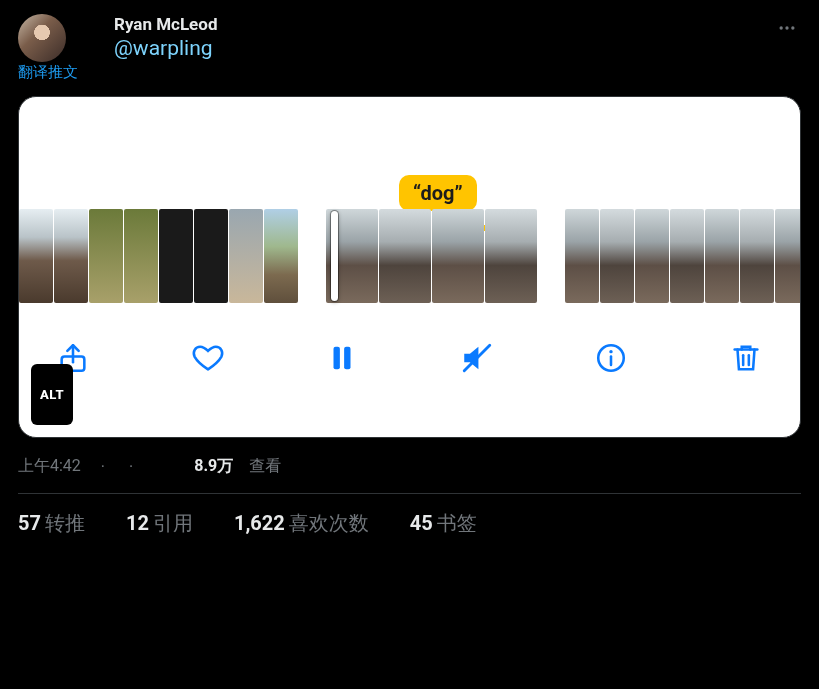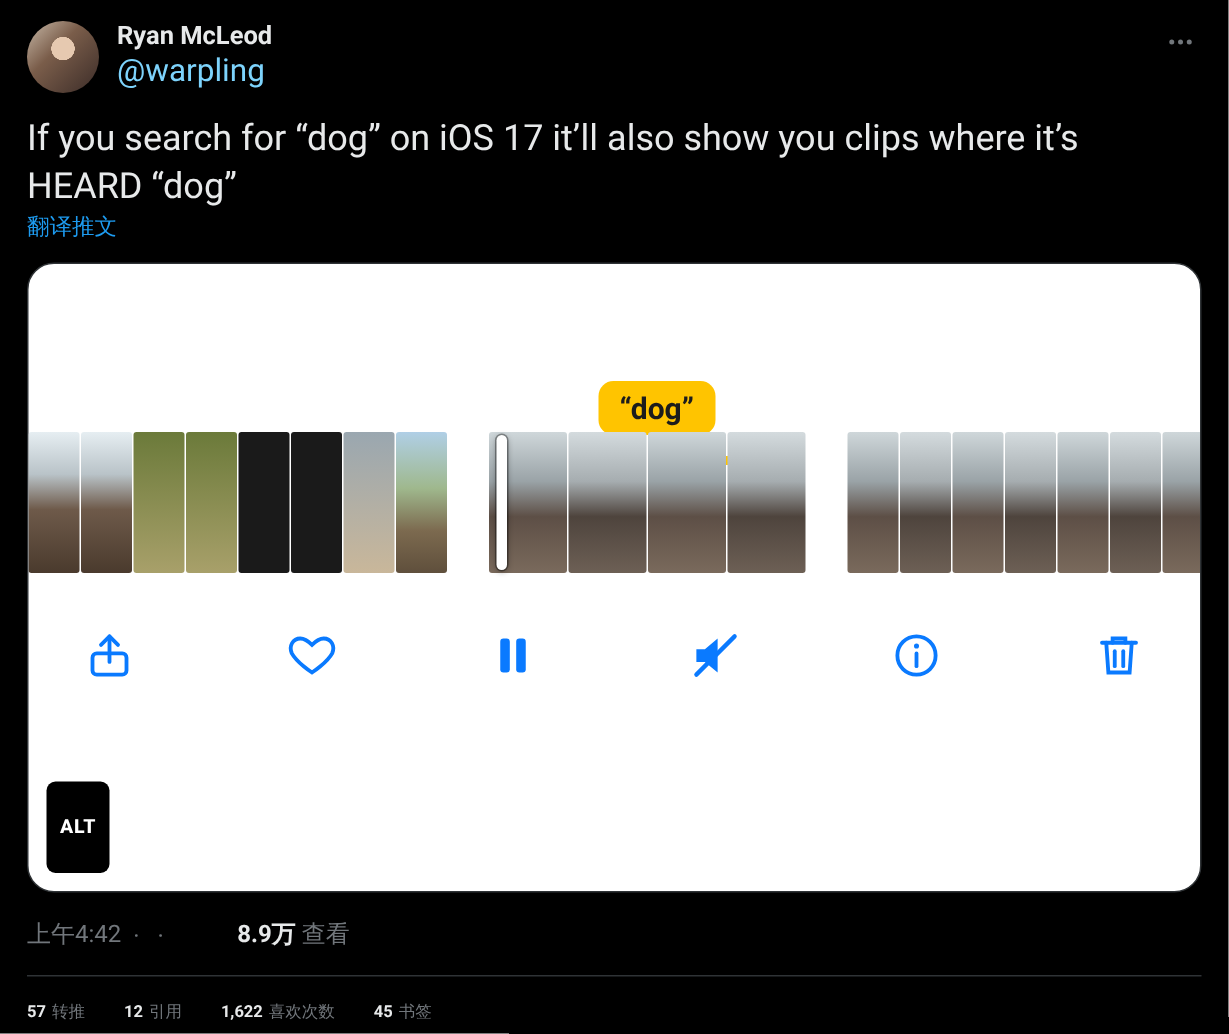--- a/index.html
+++ b/index.html
@@ -11,20 +11,21 @@
     height: 689px;
     overflow: hidden;
     position: relative;
   }
   .tweet {
     padding: 14px 18px;
   }
   .header {
     display: flex;
     align-items: flex-start;
+    gap: 36px;
   }
   .avatar {
     width: 48px;
     height: 48px;
     border-radius: 50%;
     background: linear-gradient(135deg,#c8b9a8 0%, #7a5d4a 40%, #3b2c28 100%);
     flex-shrink: 0;
     margin-right: 12px;
     overflow: hidden;
     position: relative;
@@ -73,21 +74,21 @@
     color: #1d9bf0;
     cursor: pointer;
   }
 
   .media-card {
     margin-top: 14px;
     border-radius: 18px;
     background: #fff;
     overflow: hidden;
     position: relative;
-    height: 420px;
+    height: 342px;
     border: 1px solid #2f3336;
   }
   .media-top-space {
     height: 112px;
     position: relative;
   }
   .dog-badge {
     position: absolute;
     left: 380px;
     bottom: -2px;
@@ -175,36 +176,36 @@
     border-radius: 6px;
     cursor: pointer;
   }
 
   .meta-row {
     margin-top: 18px;
     font-size: 16px;
     color: #71767b;
     display: flex;
     align-items: center;
-    gap: 4px;
+    gap: 16px;
   }
   .meta-row .dot { margin: 0 4px; }
   .meta-row .views-count { color: #e7e9ea; font-weight: 700; margin-left: 41px; }
 
   .divider {
     height: 1px;
     background: #2f3336;
     margin-top: 16px;
   }
 
   .stats-row {
     display: flex;
-    gap: 26px;
+    gap: 41px;
     margin-top: 16px;
-    font-size: 11px;
+    font-size: 20px;
     color: #71767b;
   }
   .stat .num { color: #e7e9ea; font-weight: 700; margin-right: 4px; }
   .stat { cursor: pointer; }
 </style>
 </head>
 <body>
 
 <div class="tweet">
   <div class="header">
@@ -215,21 +216,20 @@
     </div>
     <div class="menu-dots">
       <svg viewBox="0 0 24 24" width="20" height="20" fill="currentColor">
           <circle cx="5" cy="12" r="2"></circle>
           <circle cx="12" cy="12" r="2"></circle>
           <circle cx="19" cy="12" r="2"></circle>
         </svg>
     </div>
   </div>
 
-  <div class="tweet-text">If you search for “dog” on iOS 17 it’ll also show you clips where it’s HEARD “dog”</div>
   <span class="translate-link">翻译推文</span>
 
   <div class="media-card">
     <div class="media-top-space">
       <div class="dog-badge">“dog”</div>
     </div>
     <div class="yellow-marker"></div>
 
     <div class="filmstrip">
       <div class="clip-group">

